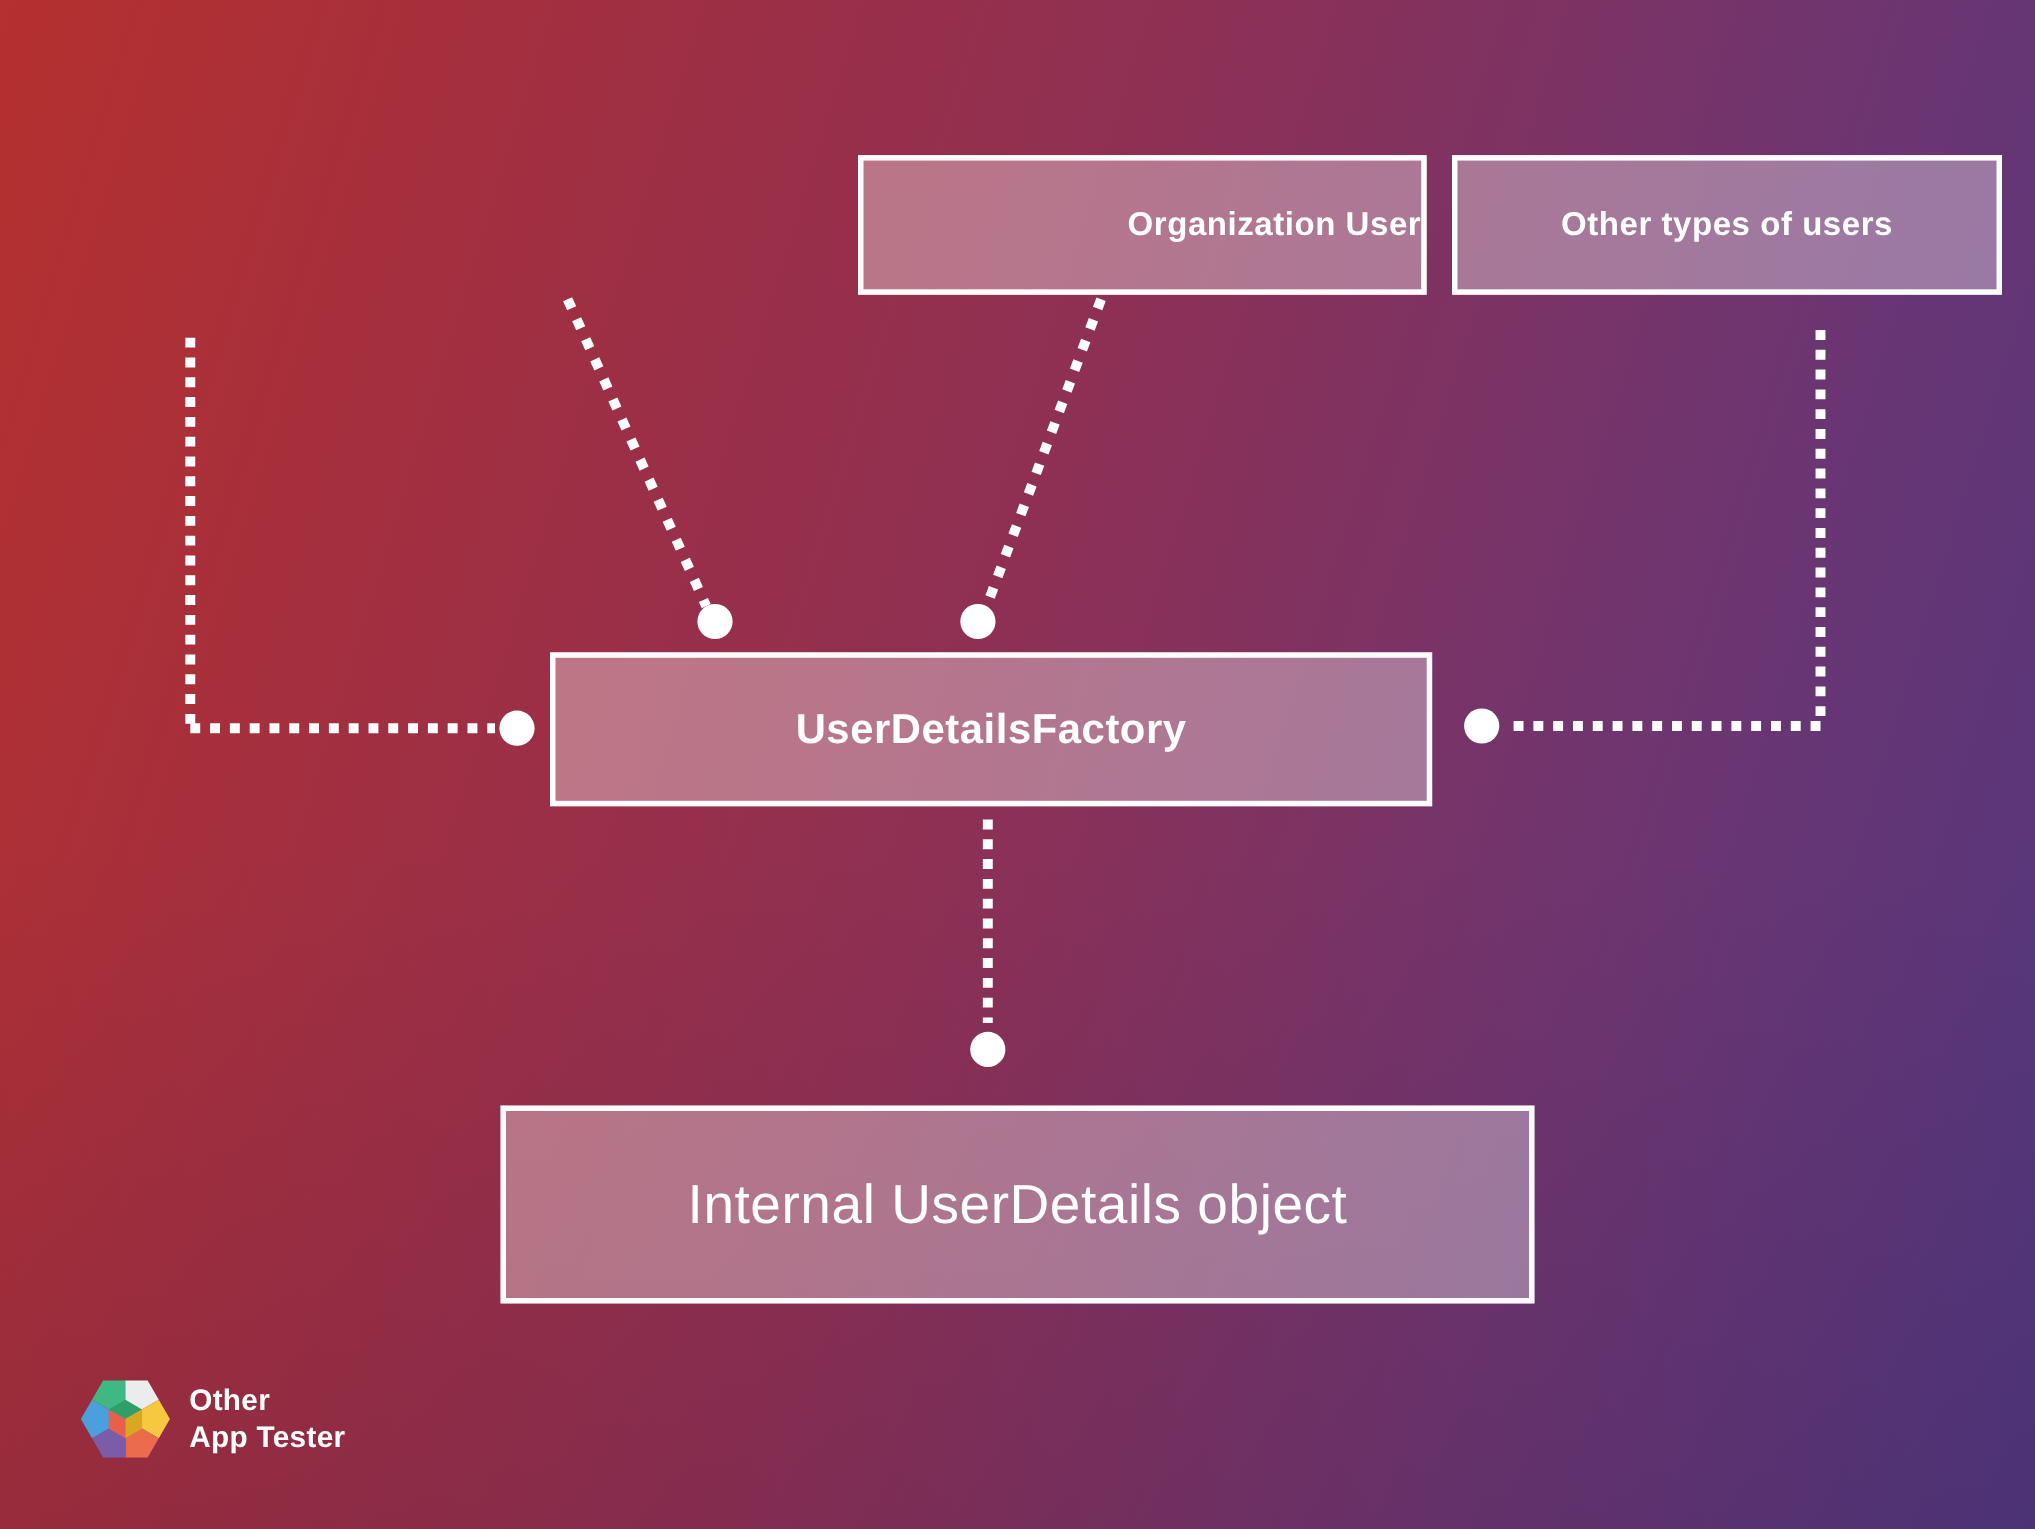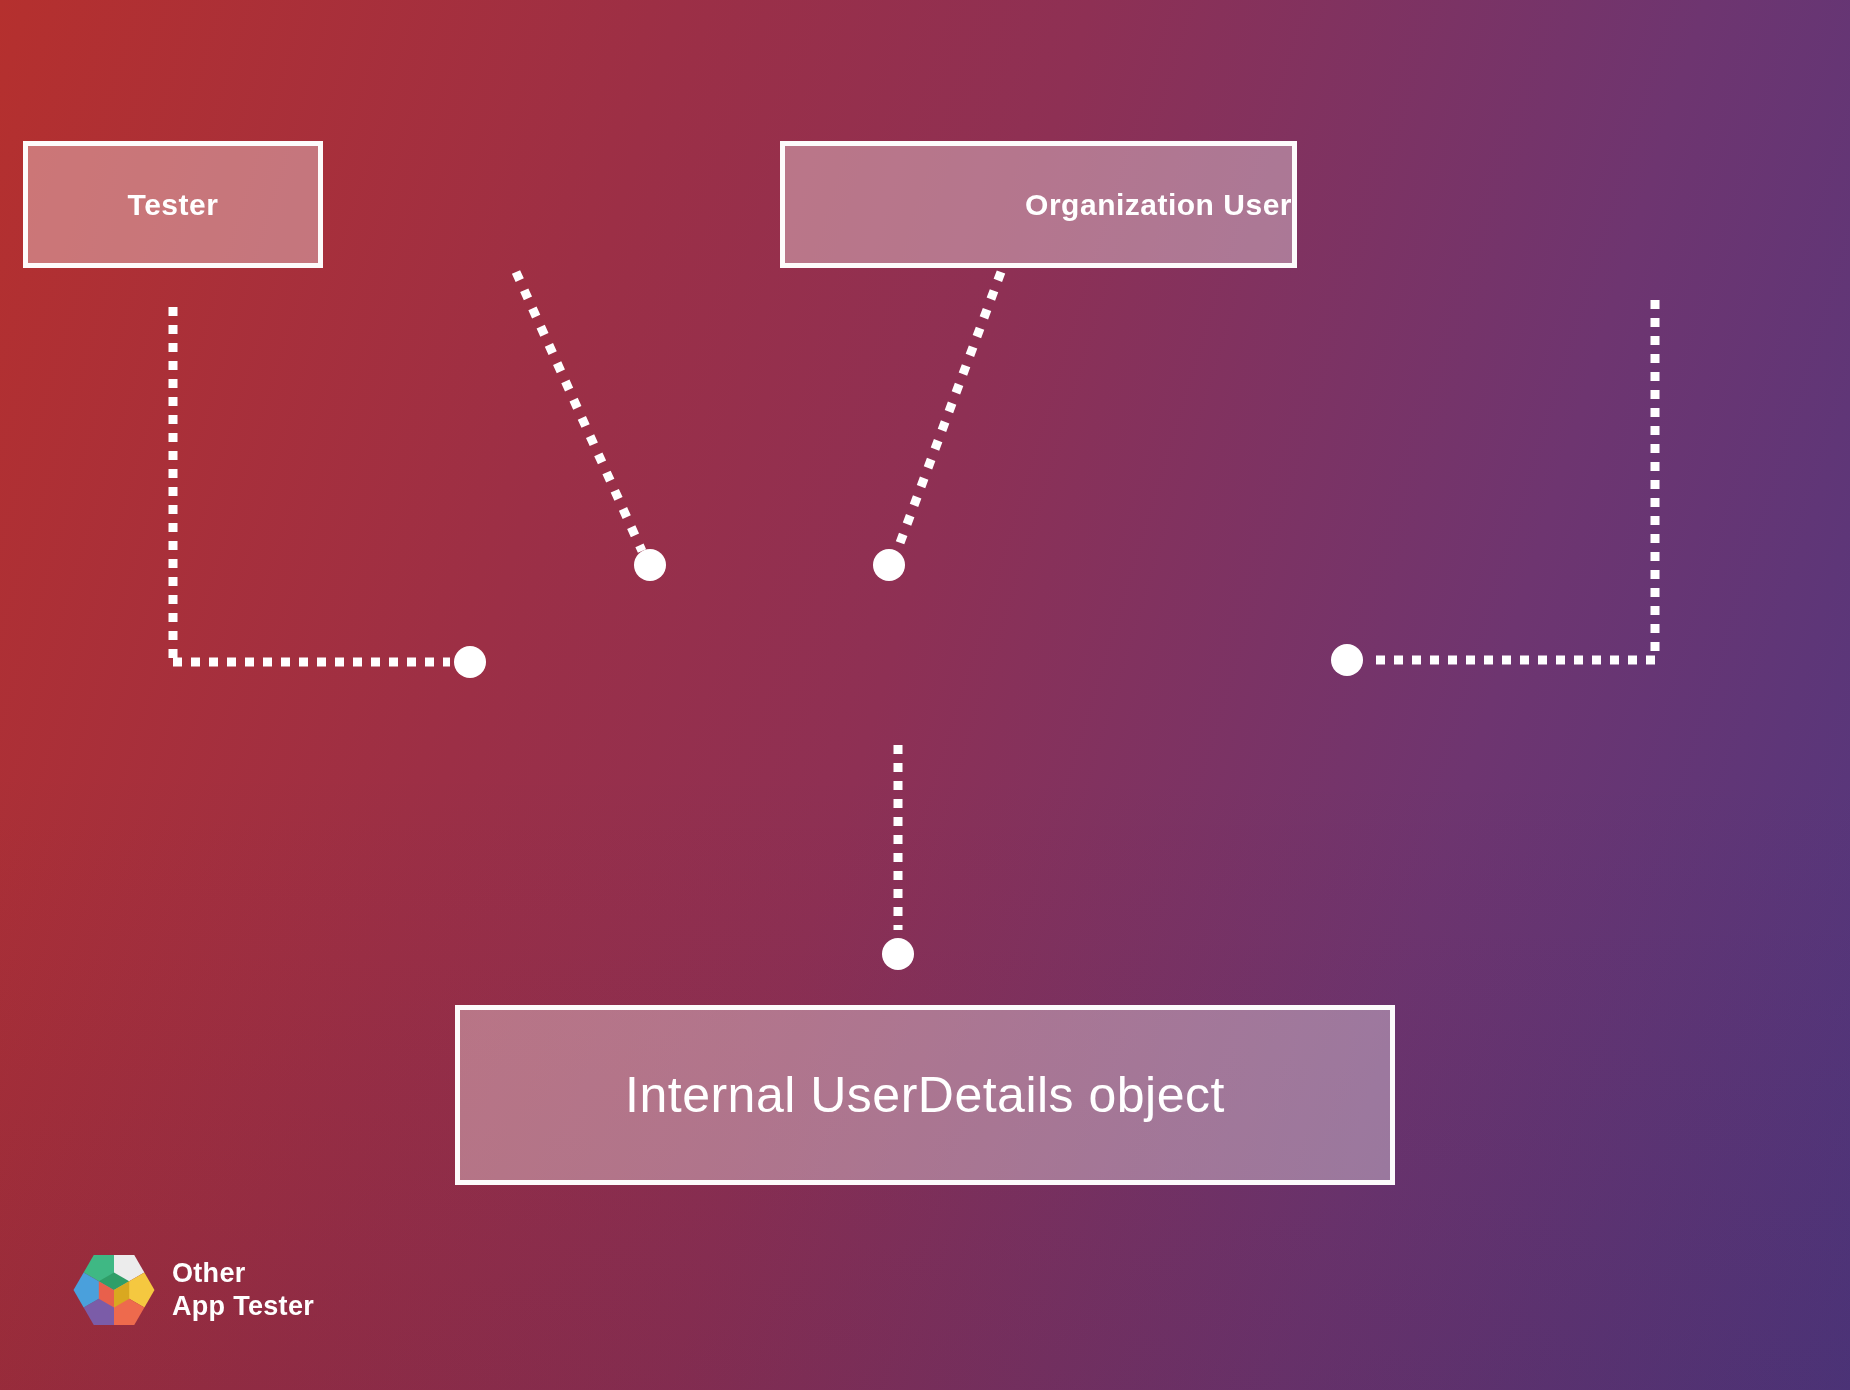--- a/index.html
+++ b/index.html
@@ -95,27 +95,30 @@
       <line x1="1655" y1="660" x2="1368" y2="660" stroke-dasharray="9 9"></line>
       <circle cx="1347" cy="660" r="16"></circle>
     </g>
 
     <g>
       <line x1="898" y1="745" x2="898" y2="930" stroke-dasharray="9 9"></line>
       <circle cx="898" cy="954" r="16"></circle>
     </g>
   </svg>
 
-  <div class="node node-top node-tester">
-    <span>Tester</span>
-  </div>
   <div class="node node-top node-org-user">
     <span>Organization User</span>
   </div>
+  <div class="node node-top node-other-users">
+    <span>Other types of users</span>
+  </div>
 
+  <div class="node node-factory">
+    <span>UserDetailsFactory</span>
+  </div>
 
   <div class="node node-internal">
     <span>Internal UserDetails object</span>
   </div>
 
   <div class="logo">
     <svg width="92" height="92" viewBox="0 0 100 100">
 
       <polygon points="28,11.9 50,11.9 50,50 17,31" fill="#3fb884"></polygon>
       <polygon points="50,11.9 72,11.9 83,31 50,50" fill="#ececec"></polygon>

